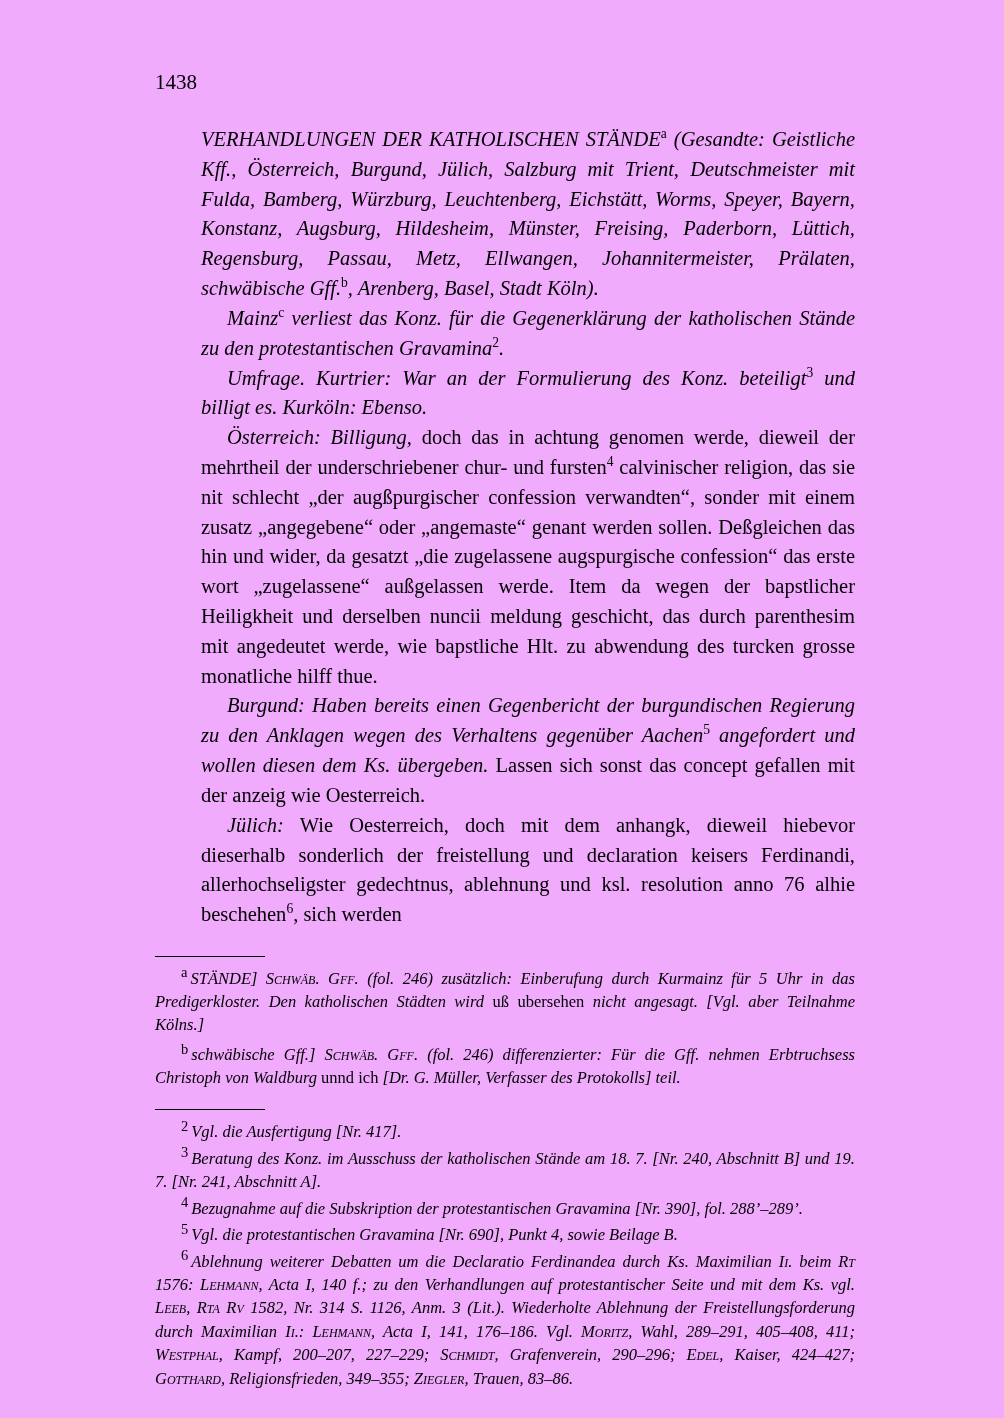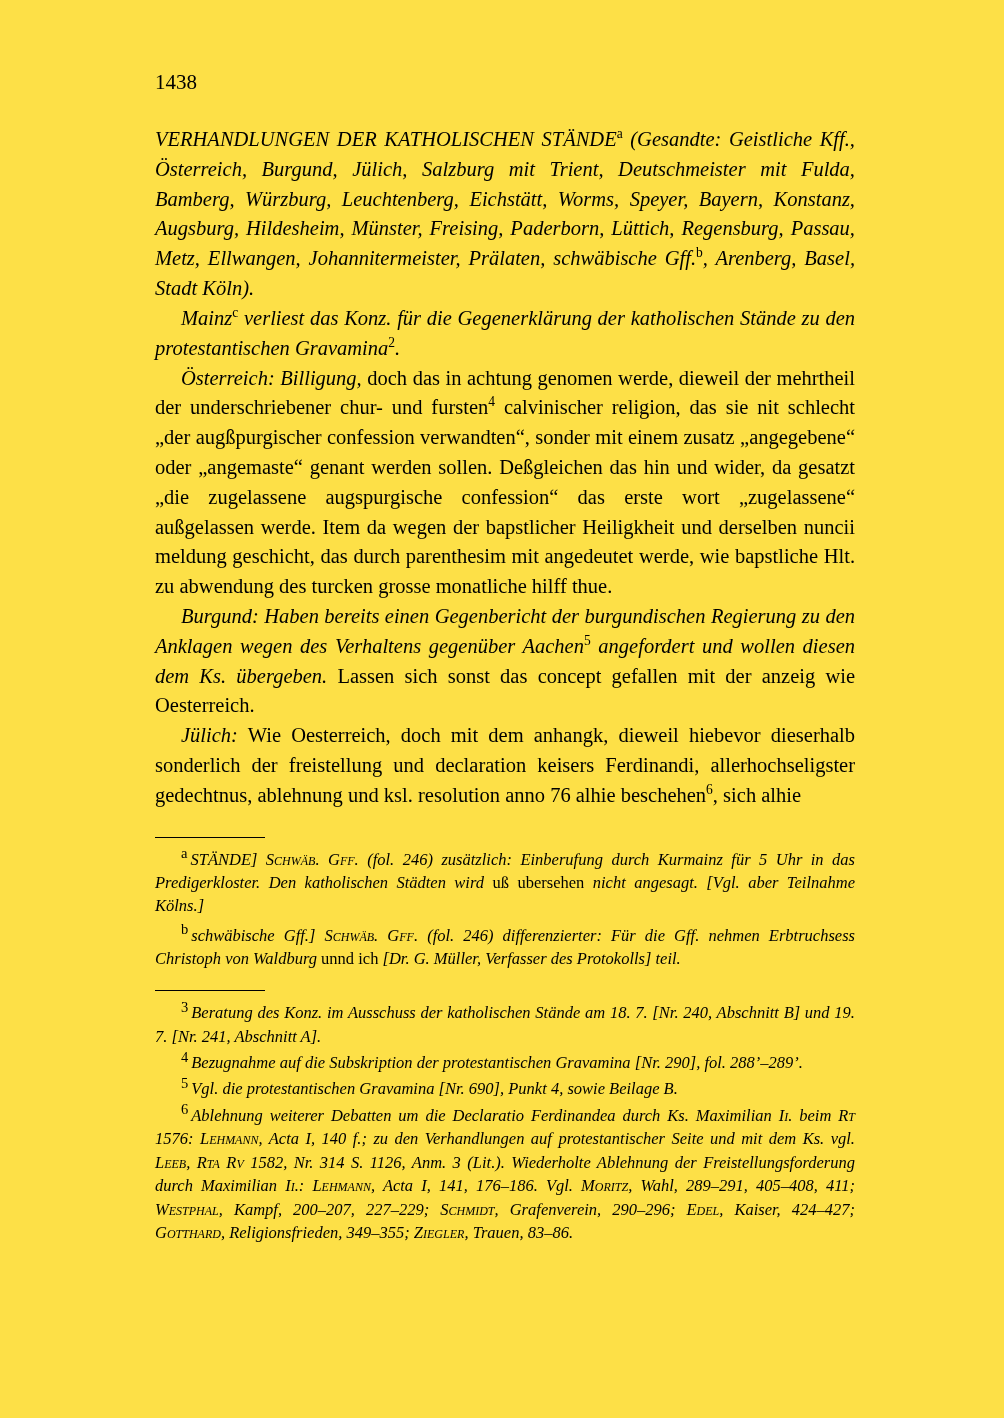--- a/index.html
+++ b/index.html
@@ -4,21 +4,21 @@
 <style>
   html, body {
     margin: 0;
     padding: 0;
     background: #ffffff;
   }
   .page {
     position: relative;
     width: 1004px;
     height: 1418px;
-    background: #fde047;
+    background: #f0abfc;
     font-family: "Liberation Serif", serif;
     color: #000000;
     overflow: hidden;
   }
   .content {
     position: absolute;
     left: 155px;
     top: 70px;
     width: 700px;
   }
@@ -35,20 +35,21 @@
     font-size: 21px;
   }
   .runhead .title {
     font-size: 18.5px;
   }
   
   .body-block {
     font-size: 20.5px;
     line-height: 1.455;
     text-align: justify;
+    margin-left: 46px;
   }
   .body-block p {
     margin: 0;
   }
   .indent {
     text-indent: 26px;
   }
   .ital {
     font-style: italic;
   }
@@ -123,39 +124,41 @@
     <div class="runhead">
       <div class="folio">1438</div>
     </div>
 
     <div class="body-block">
 
       <p><span class="ital">VERHANDLUNGEN DER KATHOLISCHEN STÄNDE</span><sup>a</sup><span class="ital"> (Gesandte: Geistliche Kff., Österreich, Burgund, Jülich, Salzburg mit Trient, Deutschmeister mit Fulda, Bamberg, Würzburg, Leuchtenberg, Eichstätt, Worms, Speyer, Bayern, Konstanz, Augsburg, Hildesheim, Münster, Freising, Paderborn, Lüttich, Regensburg, Passau, Metz, Ellwangen, Johannitermeister, Prälaten, schwäbische Gff.</span><sup>b</sup><span class="ital">, Arenberg, Basel, Stadt Köln).</span></p>
 
       <p class="indent"><span class="ital">Mainz</span><sup>c</sup><span class="ital"> verliest das Konz. für die Gegenerklärung der katholischen Stände zu den protestantischen Gravamina</span><sup>2</sup><span class="ital">.</span></p>
 
+      <p class="indent"><span class="ital">Umfrage. Kurtrier: War an der Formulierung des Konz. beteiligt</span><sup>3</sup><span class="ital"> und billigt es. Kurköln: Ebenso.</span></p>
 
       <p class="indent"><span class="ital">Österreich: Billigung,</span><span> doch das in achtung genomen werde, dieweil der mehrtheil der underschriebener chur- und fursten</span><sup>4</sup><span> calvinischer religion, das sie nit schlecht „der augßpurgischer confession verwandten“, sonder mit einem zusatz „angegebene“ oder „angemaste“ genant werden sollen. Deßgleichen das hin und wider, da gesatzt „die zugelassene augspurgische confession“ das erste wort „zugelassene“ außgelassen werde. Item da wegen der bapstlicher Heiligkheit und derselben nuncii meldung geschicht, das durch parenthesim mit angedeutet werde, wie bapstliche Hlt. zu abwendung des turcken grosse monatliche hilff thue.</span></p>
 
       <p class="indent"><span class="ital">Burgund: Haben bereits einen Gegenbericht der burgundischen Regierung zu den Anklagen wegen des Verhaltens gegenüber Aachen</span><sup>5</sup><span class="ital"> angefordert und wollen diesen dem Ks. übergeben.</span><span> Lassen sich sonst das concept gefallen mit der anzeig wie Oesterreich.</span></p>
 
-      <p class="indent"><span class="ital">Jülich:</span><span> Wie Oesterreich, doch mit dem anhangk, dieweil hiebevor dieserhalb sonderlich der freistellung und declaration keisers Ferdinandi, allerhochseligster gedechtnus, ablehnung und ksl. resolution anno 76 alhie beschehen</span><sup>6</sup><span>, sich alhie</span></p>
+      <p class="indent"><span class="ital">Jülich:</span><span> Wie Oesterreich, doch mit dem anhangk, dieweil hiebevor dieserhalb sonderlich der freistellung und declaration keisers Ferdinandi, allerhochseligster gedechtnus, ablehnung und ksl. resolution anno 76 alhie beschehen</span><sup>6</sup><span>, sich werden</span></p>
 
     </div>
 
     <div class="rule"></div>
 
     <div class="app" id="apparatus-list">
         <p class="hang"><span class="num">a</span><span>STÄNDE] <span class="sc">Schwäb</span>. <span class="sc">Gff</span>. (fol. 246) zusätzlich: Einberufung durch Kurmainz für 5 Uhr in das Predigerkloster. Den katholischen Städten wird </span><span class="upright">uß ubersehen </span><span>nicht angesagt. [Vgl. aber Teilnahme Kölns.]</span></p>
         <p class="hang"><span class="num">b</span><span>schwäbische Gff.] <span class="sc">Schwäb</span>. <span class="sc">Gff</span>. (fol. 246) differenzierter: Für die Gff. nehmen Erbtruchsess Christoph von Waldburg </span><span class="upright">unnd ich </span><span>[Dr. G. Müller, Verfasser des Protokolls] teil.</span></p>
       </div>
 
     <div class="rule second"></div>
 
     <div class="notes" id="footnote-list">
+        <p><span class="num">2</span><span>Vgl. die Ausfertigung [Nr. 417].</span></p>
         <p><span class="num">3</span><span>Beratung des Konz. im Ausschuss der katholischen Stände am 18. 7. [Nr. 240, Abschnitt B] und 19. 7. [Nr. 241, Abschnitt A].</span></p>
-        <p><span class="num">4</span><span>Bezugnahme auf die Subskription der protestantischen Gravamina [Nr. 290], fol. 288’–289’.</span></p>
+        <p><span class="num">4</span><span>Bezugnahme auf die Subskription der protestantischen Gravamina [Nr. 390], fol. 288’–289’.</span></p>
         <p><span class="num">5</span><span>Vgl. die protestantischen Gravamina [Nr. 690], Punkt 4, sowie Beilage B.</span></p>
         <p><span class="num">6</span><span>Ablehnung weiterer Debatten um die Declaratio Ferdinandea durch Ks. Maximilian <span class="sc">Ii</span>. beim <span class="sc">Rt</span> 1576: <span class="sc">Lehmann</span>, Acta I, 140 f.; zu den Verhandlungen auf protestantischer Seite und mit dem Ks. vgl. <span class="sc">Leeb</span>, <span class="sc">Rta</span> <span class="sc">Rv</span> 1582, Nr. 314 S. 1126, Anm. 3 (Lit.). Wiederholte Ablehnung der Freistellungsforderung durch Maximilian <span class="sc">Ii</span>.: <span class="sc">Lehmann</span>, Acta I, 141, 176–186. Vgl. <span class="sc">Moritz</span>, Wahl, 289–291, 405–408, 411; <span class="sc">Westphal</span>, Kampf, 200–207, 227–229; <span class="sc">Schmidt</span>, Grafenverein, 290–296; <span class="sc">Edel</span>, Kaiser, 424–427; <span class="sc">Gotthard</span>, Religionsfrieden, 349–355; <span class="sc">Ziegler</span>, Trauen, 83–86.</span></p>
       </div>
 
   </div>
 </div>
 
 </body></html>

